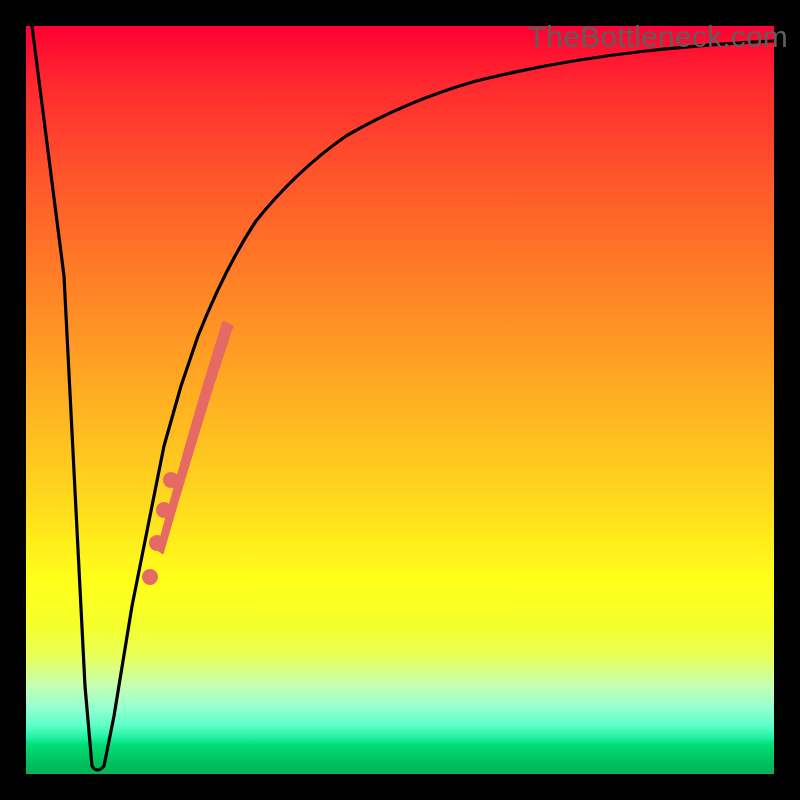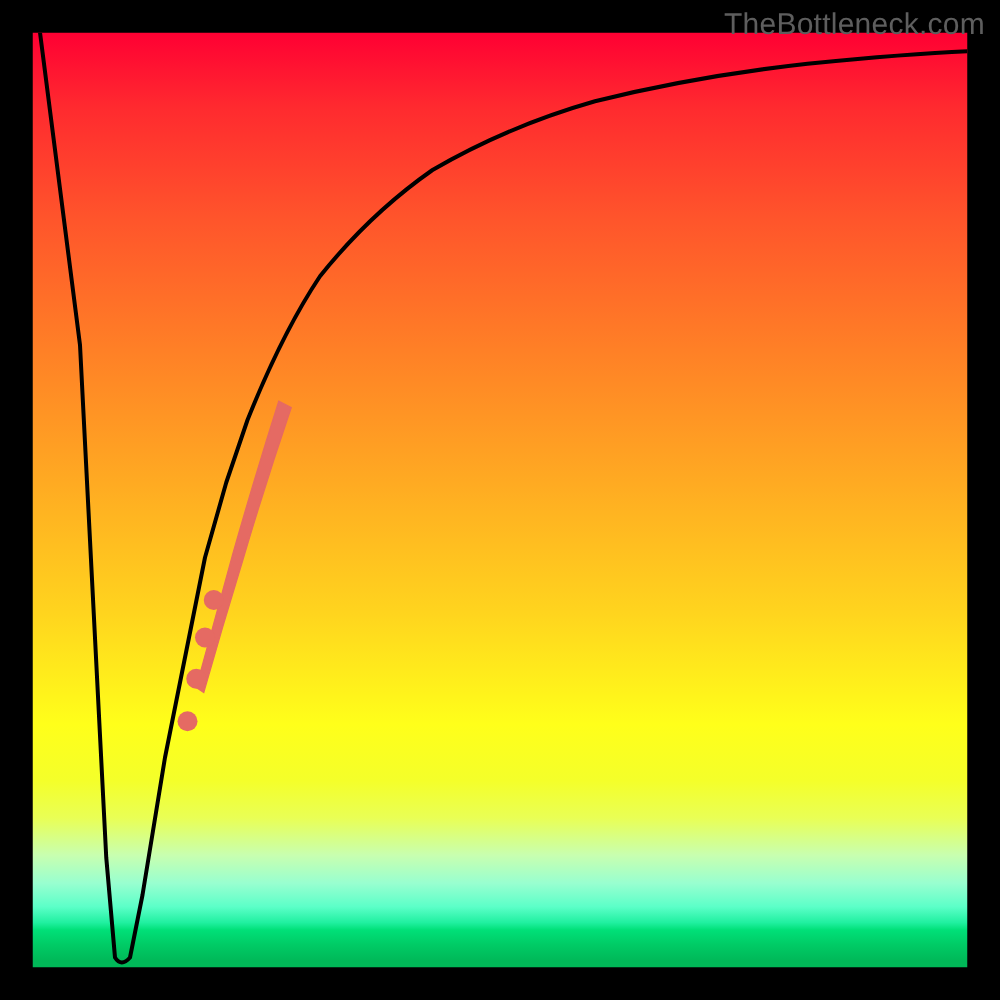--- a/index.html
+++ b/index.html
@@ -47,24 +47,24 @@
       #00b858 99.3%,
       #00b858 100%
     );
   }
   svg.curves {
     position: absolute;
     inset: 0;
   }
   .watermark {
     position: absolute;
-    top: 6px;
+    top: 20px;
     right: 12px;
     color: #5e5e5e;
-    font-size: 24px;
+    font-size: 30px;
     font-weight: 500;
     letter-spacing: 0.2px;
     user-select: none;
     text-align: center;
   }
 </style>
 </head>
 <body>
 
 <div class="stage">

